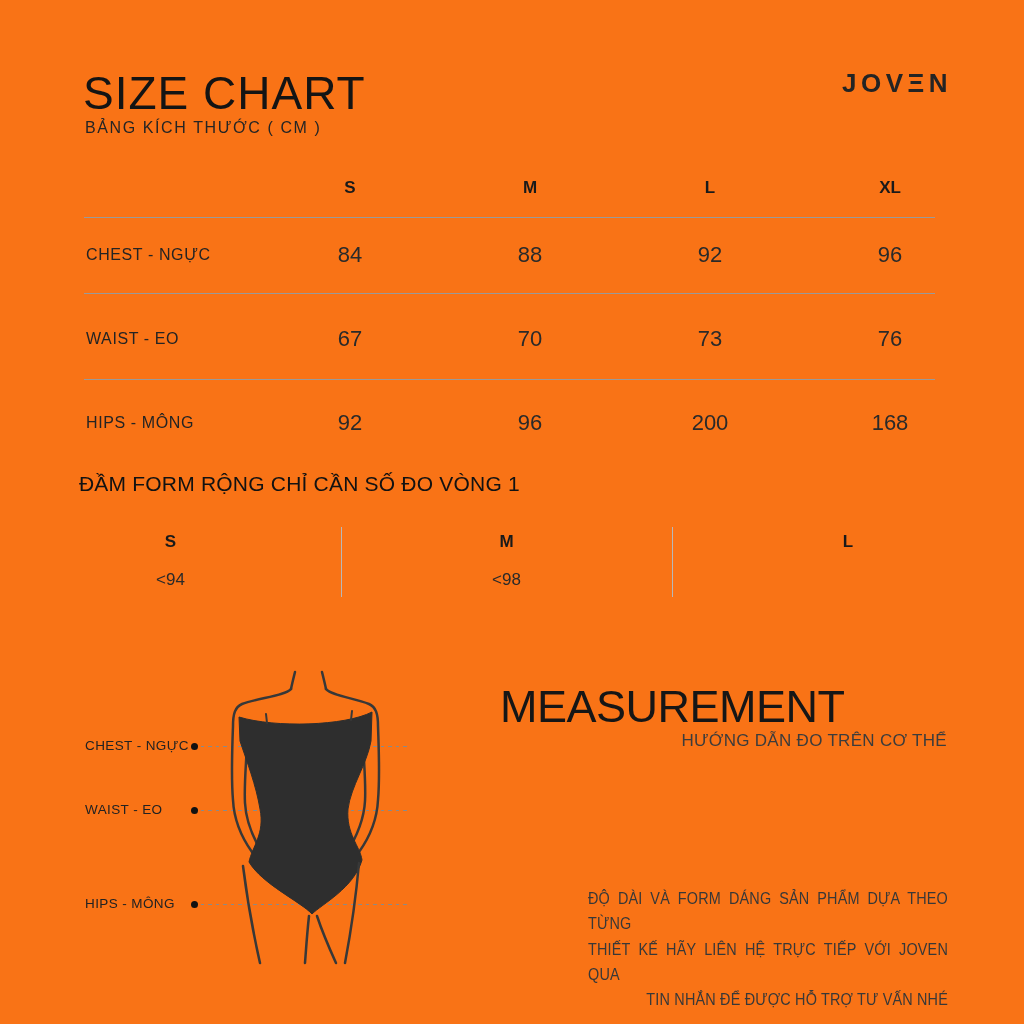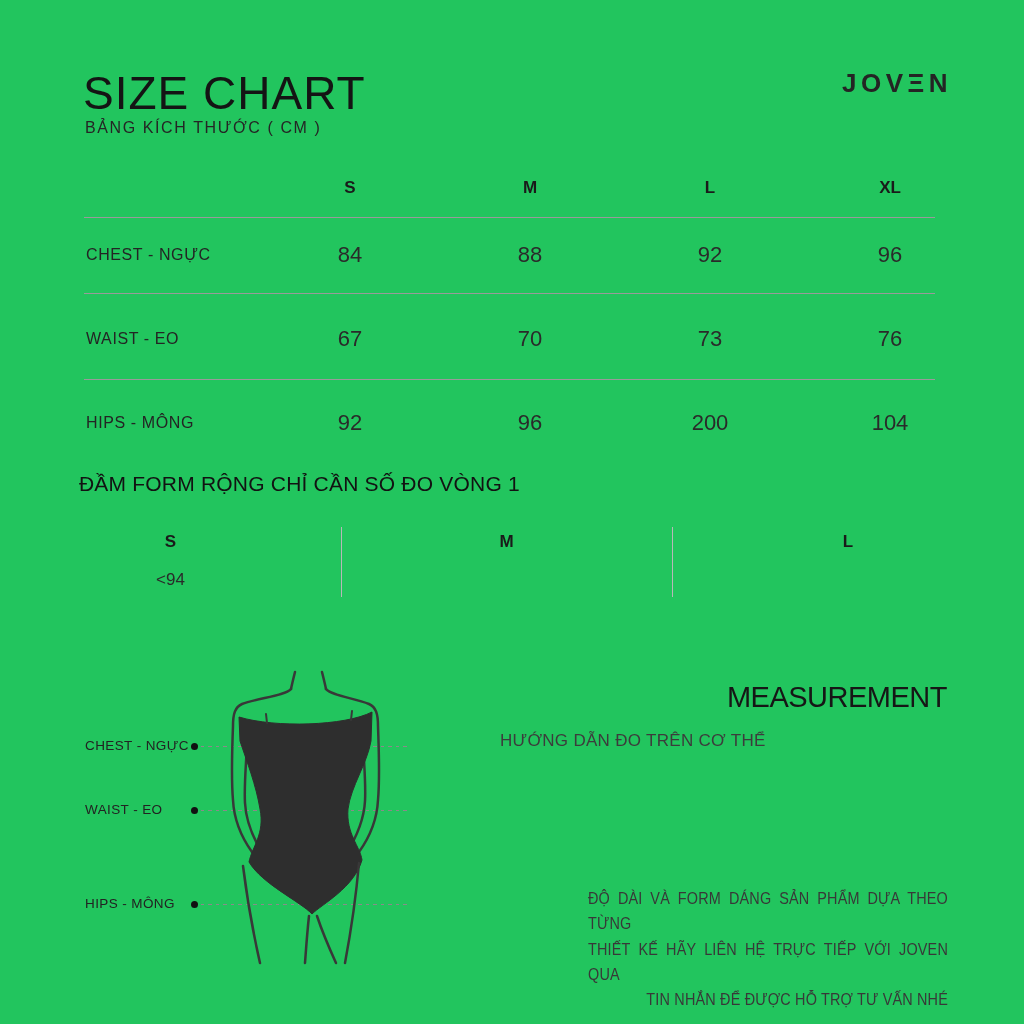--- a/index.html
+++ b/index.html
@@ -1,17 +1,17 @@
 <!DOCTYPE html>
 <html><head>
 <meta charset="utf-8">
 <style>
   html,body{margin:0;padding:0;background:#fff;}
   .canvas{
-    position:relative;width:1024px;height:1024px;background:#22c55e;overflow:hidden;
+    position:relative;width:1024px;height:1024px;background:#f97316;overflow:hidden;
     font-family:"Liberation Sans", sans-serif;color:#1f1f1f;
   }
   .abs{position:absolute;}
 
   
   .page-title{left:83px;top:66px;font-size:46px;font-weight:400;letter-spacing:1px;color:#141414;}
   .page-subtitle{left:85px;top:119px;font-size:16px;letter-spacing:1.6px;color:#252525;text-align:center;}
   .brand-logo{right:77px;top:68px;font-size:26px;font-weight:bold;letter-spacing:4.5px;margin-right:-5px;color:#242424;text-align:right;}
 
   
@@ -32,22 +32,22 @@
   .vline{position:absolute;top:527px;height:70px;width:1px;background:#b8b8b8;}
 
   
   .fig-label{left:85px;font-size:13.5px;letter-spacing:0.4px;color:#222;}
   .dot{left:191px;width:7px;height:7px;border-radius:50%;background:#111;}
   .dashline{left:201px;width:209px;height:1px;
     background:repeating-linear-gradient(90deg,#8a8a8a 0 3.5px,transparent 3.5px 7.5px);}
   .bodysvg{left:205px;top:650px;}
 
   
-  .m-title{left:500px;width:447px;top:681px;text-align:right;font-size:29px;letter-spacing:-0.5px;color:#161616;}
-  .m-sub{left:500px;width:447px;top:731px;font-size:17px;letter-spacing:0.3px;color:#3c3c3c;}
+  .m-title{left:500px;width:447px;top:681px;text-align:left;font-size:45px;letter-spacing:-0.5px;color:#161616;}
+  .m-sub{left:500px;width:447px;top:731px;text-align:right;font-size:17px;letter-spacing:0.3px;color:#3c3c3c;}
   .disclaimer{left:524px;width:424px;top:886px;transform:scaleX(0.849);transform-origin:100% 0;
     font-size:17px;line-height:25.3px;color:#383838;letter-spacing:0.2px;}
   .disclaimer .just{text-align:justify;text-align-last:justify;}
   .disclaimer .last{text-align:right;}
 </style>
 </head>
 <body>
 
 <div class="canvas">
 
@@ -80,32 +80,33 @@
     <div class="cell">73</div>
     <div class="cell">76</div>
   </div>
   <div class="hline" style="top:379px;"></div>
 
   <div class="trow" style="top:410px;">
     <div class="cell label">HIPS - MÔNG</div>
     <div class="cell">92</div>
     <div class="cell">96</div>
     <div class="cell">200</div>
-    <div class="cell">104</div>
+    <div class="cell">168</div>
   </div>
 
   <div class="abs note">ĐẦM FORM RỘNG CHỈ CẦN SỐ ĐO VÒNG 1</div>
 
   <div class="t2row head" style="top:532px;">
     <div class="cell">S</div>
     <div class="cell">M</div>
     <div class="cell">L</div>
   </div>
   <div class="t2row" style="top:570px;">
     <div class="cell">&lt;94</div>
+    <div class="cell">&lt;98</div>
   </div>
   <div class="vline" style="left:341px;"></div>
   <div class="vline" style="left:672px;"></div>
 
   <div class="abs fig-label" style="top:738px;">CHEST - NGỰC</div>
   <div class="abs dot" style="top:743px;"></div>
   <div class="abs dashline" style="top:746px;"></div>
 
   <div class="abs fig-label" style="top:802px;">WAIST - EO</div>
   <div class="abs dot" style="top:807px;"></div>

